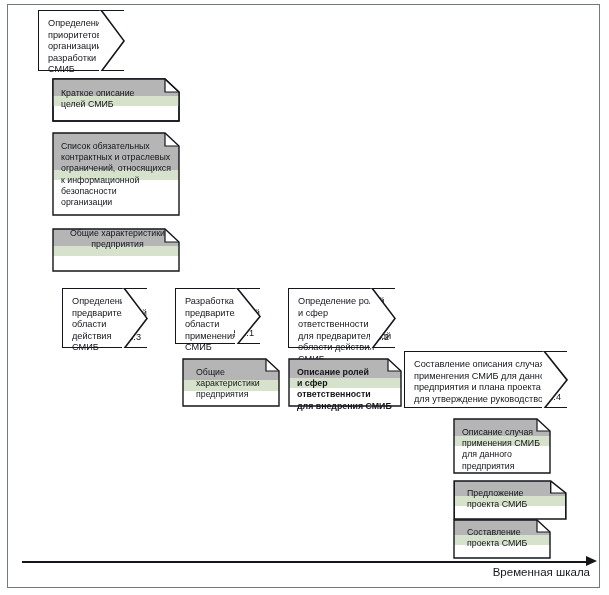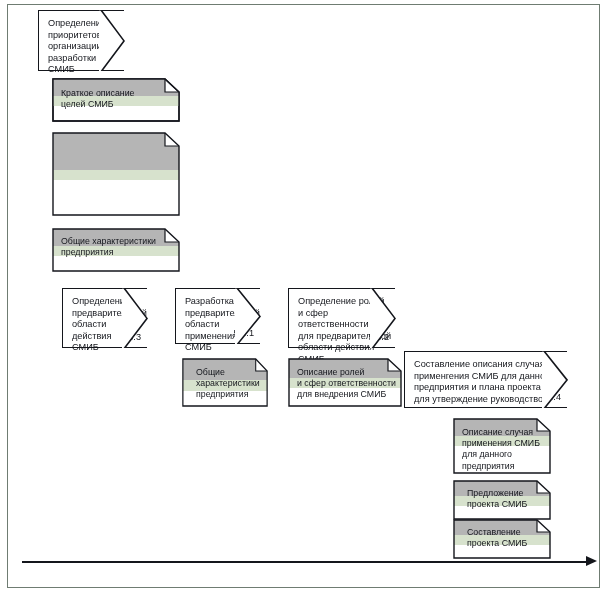--- a/index.html
+++ b/index.html
@@ -138,31 +138,37 @@
   </div>
 
   <div class="note" style="left:52px; top:132px; width:128px; height:84px;">
     <svg class="note-svg" viewBox="0 0 128 84" preserveAspectRatio="none">
       <path d="M1,1 L113,1 L127,14 L127,83 L1,83 Z" fill="#ffffff" stroke="none"></path>
       <path d="M1,1 L113,1 L113,14 L127,14 L127,38 L1,38 Z" fill="#b5b5b5" stroke="none"></path>
       <rect x="1" y="38" width="126" height="10" fill="#d7e2cd" stroke="none"></rect>
       <path d="M1,1 L113,1 L127,14 L127,83 L1,83 Z" fill="none" stroke="#14161c" stroke-width="1.4"></path>
       <path d="M113,1 L113,14 L127,14" fill="none" stroke="#14161c" stroke-width="1.2"></path>
     </svg>
+    <div class="note-txt" style="top:9px;">Список обязательных
+контрактных и отраслевых
+ограничений, относящихся
+к информационной
+безопасности
+организации</div>
   </div>
 
   <div class="note" style="left:52px; top:228px; width:128px; height:44px;">
     <svg class="note-svg" viewBox="0 0 128 44" preserveAspectRatio="none">
       <path d="M1,1 L113,1 L127,14 L127,43 L1,43 Z" fill="#ffffff" stroke="none"></path>
       <path d="M1,1 L113,1 L113,14 L127,14 L127,18 L1,18 Z" fill="#b5b5b5" stroke="none"></path>
       <rect x="1" y="18" width="126" height="10" fill="#d7e2cd" stroke="none"></rect>
       <path d="M1,1 L113,1 L127,14 L127,43 L1,43 Z" fill="none" stroke="#14161c" stroke-width="1.4"></path>
       <path d="M113,1 L113,14 L127,14" fill="none" stroke="#14161c" stroke-width="1.2"></path>
     </svg>
-    <div class="note-txt" style="top:8px;">Общие характеристики
+    <div class="note-txt" style="top:0;text-align:center;">Общие характеристики
 предприятия</div>
   </div>
 
   <div class="chev" style="left:62px; top:288px; width:85px; height:60px;">
     <div class="chev-body">Определение
 предварительной
 области действия
 СМИБ</div>
     <div class="chev-num">5.3</div>
     <div class="chev-tip">
@@ -191,34 +197,34 @@
 для предварительной
 области действия СМИБ</div>
     <div class="chev-num">5.3.2</div>
     <div class="chev-tip">
       <svg viewBox="0 0 26 61" preserveAspectRatio="none">
         <path d="M0,0 L2,0 L25,30.5 L2,61 L0,61" fill="#ffffff" stroke="#14161c" stroke-width="1.6"></path>
       </svg>
     </div>
   </div>
 
-  <div class="note" style="left:182px; top:358px; width:86px; height:49px;">
+  <div class="note" style="left:182px; top:358px; width:98px; height:49px;">
     <svg class="note-svg" viewBox="0 0 98 49" preserveAspectRatio="none">
       <path d="M1,1 L84,1 L97,13 L97,48 L1,48 Z" fill="#ffffff" stroke="none"></path>
       <path d="M1,1 L84,1 L84,13 L97,13 L97,22 L1,22 Z" fill="#b5b5b5" stroke="none"></path>
       <rect x="1" y="22" width="96" height="11" fill="#d7e2cd" stroke="none"></rect>
       <path d="M1,1 L84,1 L97,13 L97,48 L1,48 Z" fill="none" stroke="#14161c" stroke-width="1.4"></path>
       <path d="M84,1 L84,13 L97,13" fill="none" stroke="#14161c" stroke-width="1.2"></path>
     </svg>
     <div class="note-txt" style="top:9px; left:14px;">Общие
 характеристики
 предприятия</div>
   </div>
 
-  <div class="note" style="left:288px; top:358px; width:114px; height:49px;">
+  <div class="note" style="left:288px; top:358px; width:114px; height:49px;font-weight:bold;">
     <svg class="note-svg" viewBox="0 0 114 49" preserveAspectRatio="none">
       <path d="M1,1 L100,1 L113,13 L113,48 L1,48 Z" fill="#ffffff" stroke="none"></path>
       <path d="M1,1 L100,1 L100,13 L113,13 L113,20 L1,20 Z" fill="#b5b5b5" stroke="none"></path>
       <rect x="1" y="20" width="112" height="10" fill="#d7e2cd" stroke="none"></rect>
       <path d="M1,1 L100,1 L113,13 L113,48 L1,48 Z" fill="none" stroke="#14161c" stroke-width="1.4"></path>
       <path d="M100,1 L100,13 L113,13" fill="none" stroke="#14161c" stroke-width="1.2"></path>
     </svg>
     <div class="note-txt" style="top:9px;">Описание ролей
 и сфер ответственности
 для внедрения СМИБ</div>
@@ -244,21 +250,21 @@
       <rect x="1" y="18" width="96" height="10" fill="#d7e2cd" stroke="none"></rect>
       <path d="M1,1 L84,1 L97,13 L97,55 L1,55 Z" fill="none" stroke="#14161c" stroke-width="1.4"></path>
       <path d="M84,1 L84,13 L97,13" fill="none" stroke="#14161c" stroke-width="1.2"></path>
     </svg>
     <div class="note-txt" style="top:9px;">Описание случая
 применения СМИБ
 для данного
 предприятия</div>
   </div>
 
-  <div class="note" style="left:453px; top:480px; width:98px; height:40px;border-radius:13px;">
+  <div class="note" style="left:453px; top:480px; width:114px; height:40px;border-radius:13px;">
     <svg class="note-svg" viewBox="0 0 98 40" preserveAspectRatio="none">
       <path d="M1,1 L84,1 L97,13 L97,39 L1,39 Z" fill="#ffffff" stroke="none"></path>
       <path d="M1,1 L84,1 L84,13 L97,13 L97,16 L1,16 Z" fill="#b5b5b5" stroke="none"></path>
       <rect x="1" y="16" width="96" height="10" fill="#d7e2cd" stroke="none"></rect>
       <path d="M1,1 L84,1 L97,13 L97,39 L1,39 Z" fill="none" stroke="#14161c" stroke-width="1.4"></path>
       <path d="M84,1 L84,13 L97,13" fill="none" stroke="#14161c" stroke-width="1.2"></path>
     </svg>
     <div class="note-txt" style="top:8px; left:14px;">Предложение
 проекта СМИБ</div>
   </div>
@@ -270,14 +276,15 @@
       <rect x="1" y="16" width="96" height="10" fill="#d7e2cd" stroke="none"></rect>
       <path d="M1,1 L84,1 L97,13 L97,39 L1,39 Z" fill="none" stroke="#14161c" stroke-width="1.4"></path>
       <path d="M84,1 L84,13 L97,13" fill="none" stroke="#14161c" stroke-width="1.2"></path>
     </svg>
     <div class="note-txt" style="top:8px; left:14px;">Составление
 проекта СМИБ</div>
   </div>
 
   <div id="timeline-axis"></div>
   <div id="timeline-head"></div>
+  <div id="timeline-label">Временная шкала</div>
 
 </div>
 
 </body></html>

